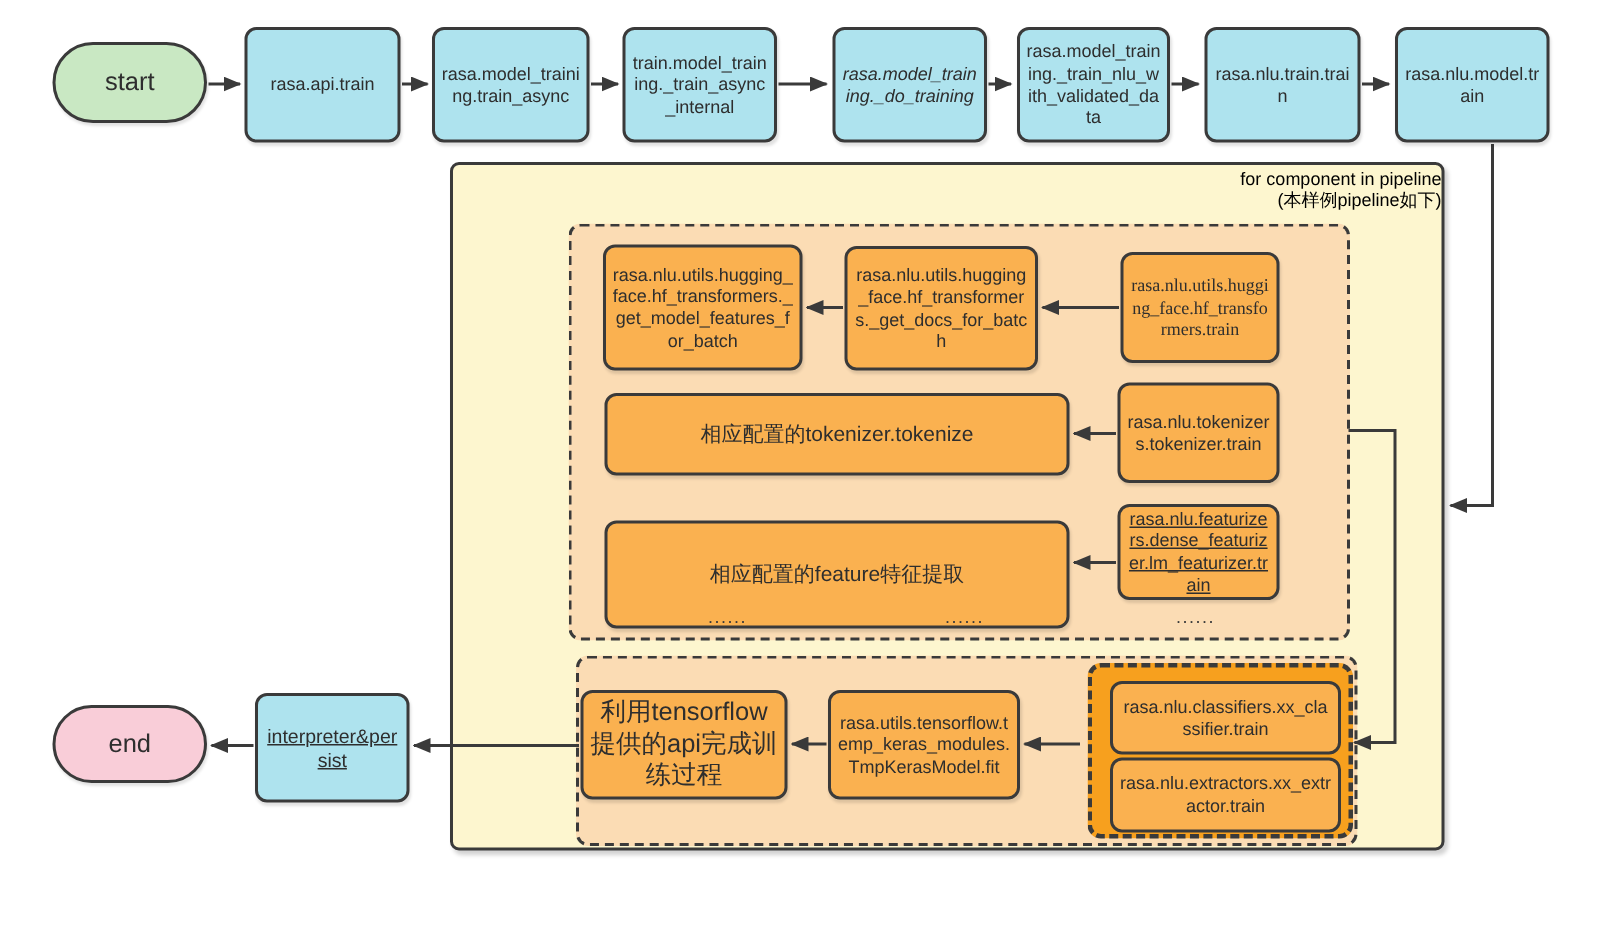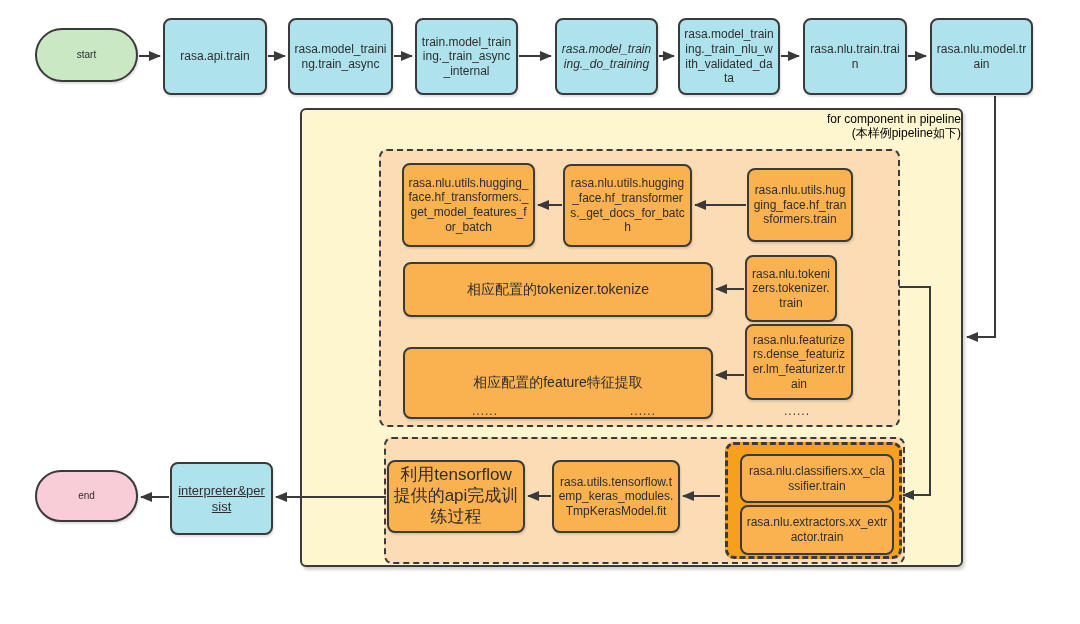--- a/index.html
+++ b/index.html
@@ -22,21 +22,21 @@
   .node{
     position:absolute;box-sizing:border-box;border:2px solid #3a3a3a;border-radius:8px;
     display:flex;align-items:center;justify-content:center;text-align:center;
     font-size:12px;line-height:1.22;padding:2px 4px;word-break:break-all;
     box-shadow:1px 2px 2px rgba(0,0,0,0.12);
   }
   .cyan{background:#aee3ee;}
   .orange{background:#fab150;}
   .green{background:#c9e8c3;}
   .pink{background:#f9cdd8;}
-  .pill{border-radius:28px;font-size:10px;}
+  .pill{border-radius:28px;font-size:17px;}
   .cn{font-size:14px;word-break:normal;}
   .cn-sm{font-size:17px;word-break:normal;}
   .f13{font-size:13px;text-decoration:underline;}
   .in-group{position:absolute;box-shadow:none;}
   .dots{position:absolute;font-size:12px;letter-spacing:1px;color:#3a3a3a;text-align:center;width:80px;}
   svg.wires{position:absolute;left:0;top:0;z-index:5;}
   .node,.dots{z-index:6;}
   .loop-box{z-index:1;}
 </style>
 </head>
@@ -113,35 +113,35 @@
   <div class="node orange" style="left:402px;top:163px;width:133px;height:84px;">
     <span>rasa.nlu.utils.hugging_face.hf_transformers._get_model_features_for_batch</span>
   </div>
 
   <div class="node cyan" style="left:930px;top:18px;width:103px;height:77px;">
     <span>rasa.nlu.model.train</span>
   </div>
   <div class="node orange" style="left:563px;top:164px;width:129px;height:83px;">
     <span>rasa.nlu.utils.hugging_face.hf_transformers._get_docs_for_batch</span>
   </div>
-  <div class="node orange" style="left:747px;top:168px;width:106px;height:74px;">
+  <div class="node orange" style="left:747px;top:168px;width:106px;height:74px;font-family:Liberation Serif, serif;">
     <span>rasa.nlu.utils.hugging_face.hf_transformers.train</span>
   </div>
 
   <div class="node orange cn" style="left:403px;top:262px;width:310px;height:55px;">
     <span>相应配置的tokenizer.tokenize</span>
   </div>
-  <div class="node orange" style="left:745px;top:255px;width:92px;height:67px;">
+  <div class="node orange" style="left:745px;top:255px;width:108px;height:67px;">
     <span>rasa.nlu.tokenizers.tokenizer.train</span>
   </div>
 
   <div class="node orange cn" style="left:403px;top:347px;width:310px;height:72px;">
     <span>相应配置的feature特征提取</span>
   </div>
-  <div class="node orange" style="left:745px;top:324px;width:108px;height:76px;">
+  <div class="node orange" style="left:745px;top:336px;width:108px;height:64px;text-decoration:underline;">
     <span>rasa.nlu.featurizers.dense_featurizer.lm_featurizer.train</span>
   </div>
 
   <div class="dots" style="left:445px;top:404px;">......</div>
   <div class="dots" style="left:603px;top:404px;">......</div>
   <div class="dots" style="left:757px;top:404px;">......</div>
 
   <div class="node orange cn-sm" style="left:387px;top:460px;width:138px;height:73px;">
     <span>利用tensorflow提供的api完成训练过程</span>
   </div>

